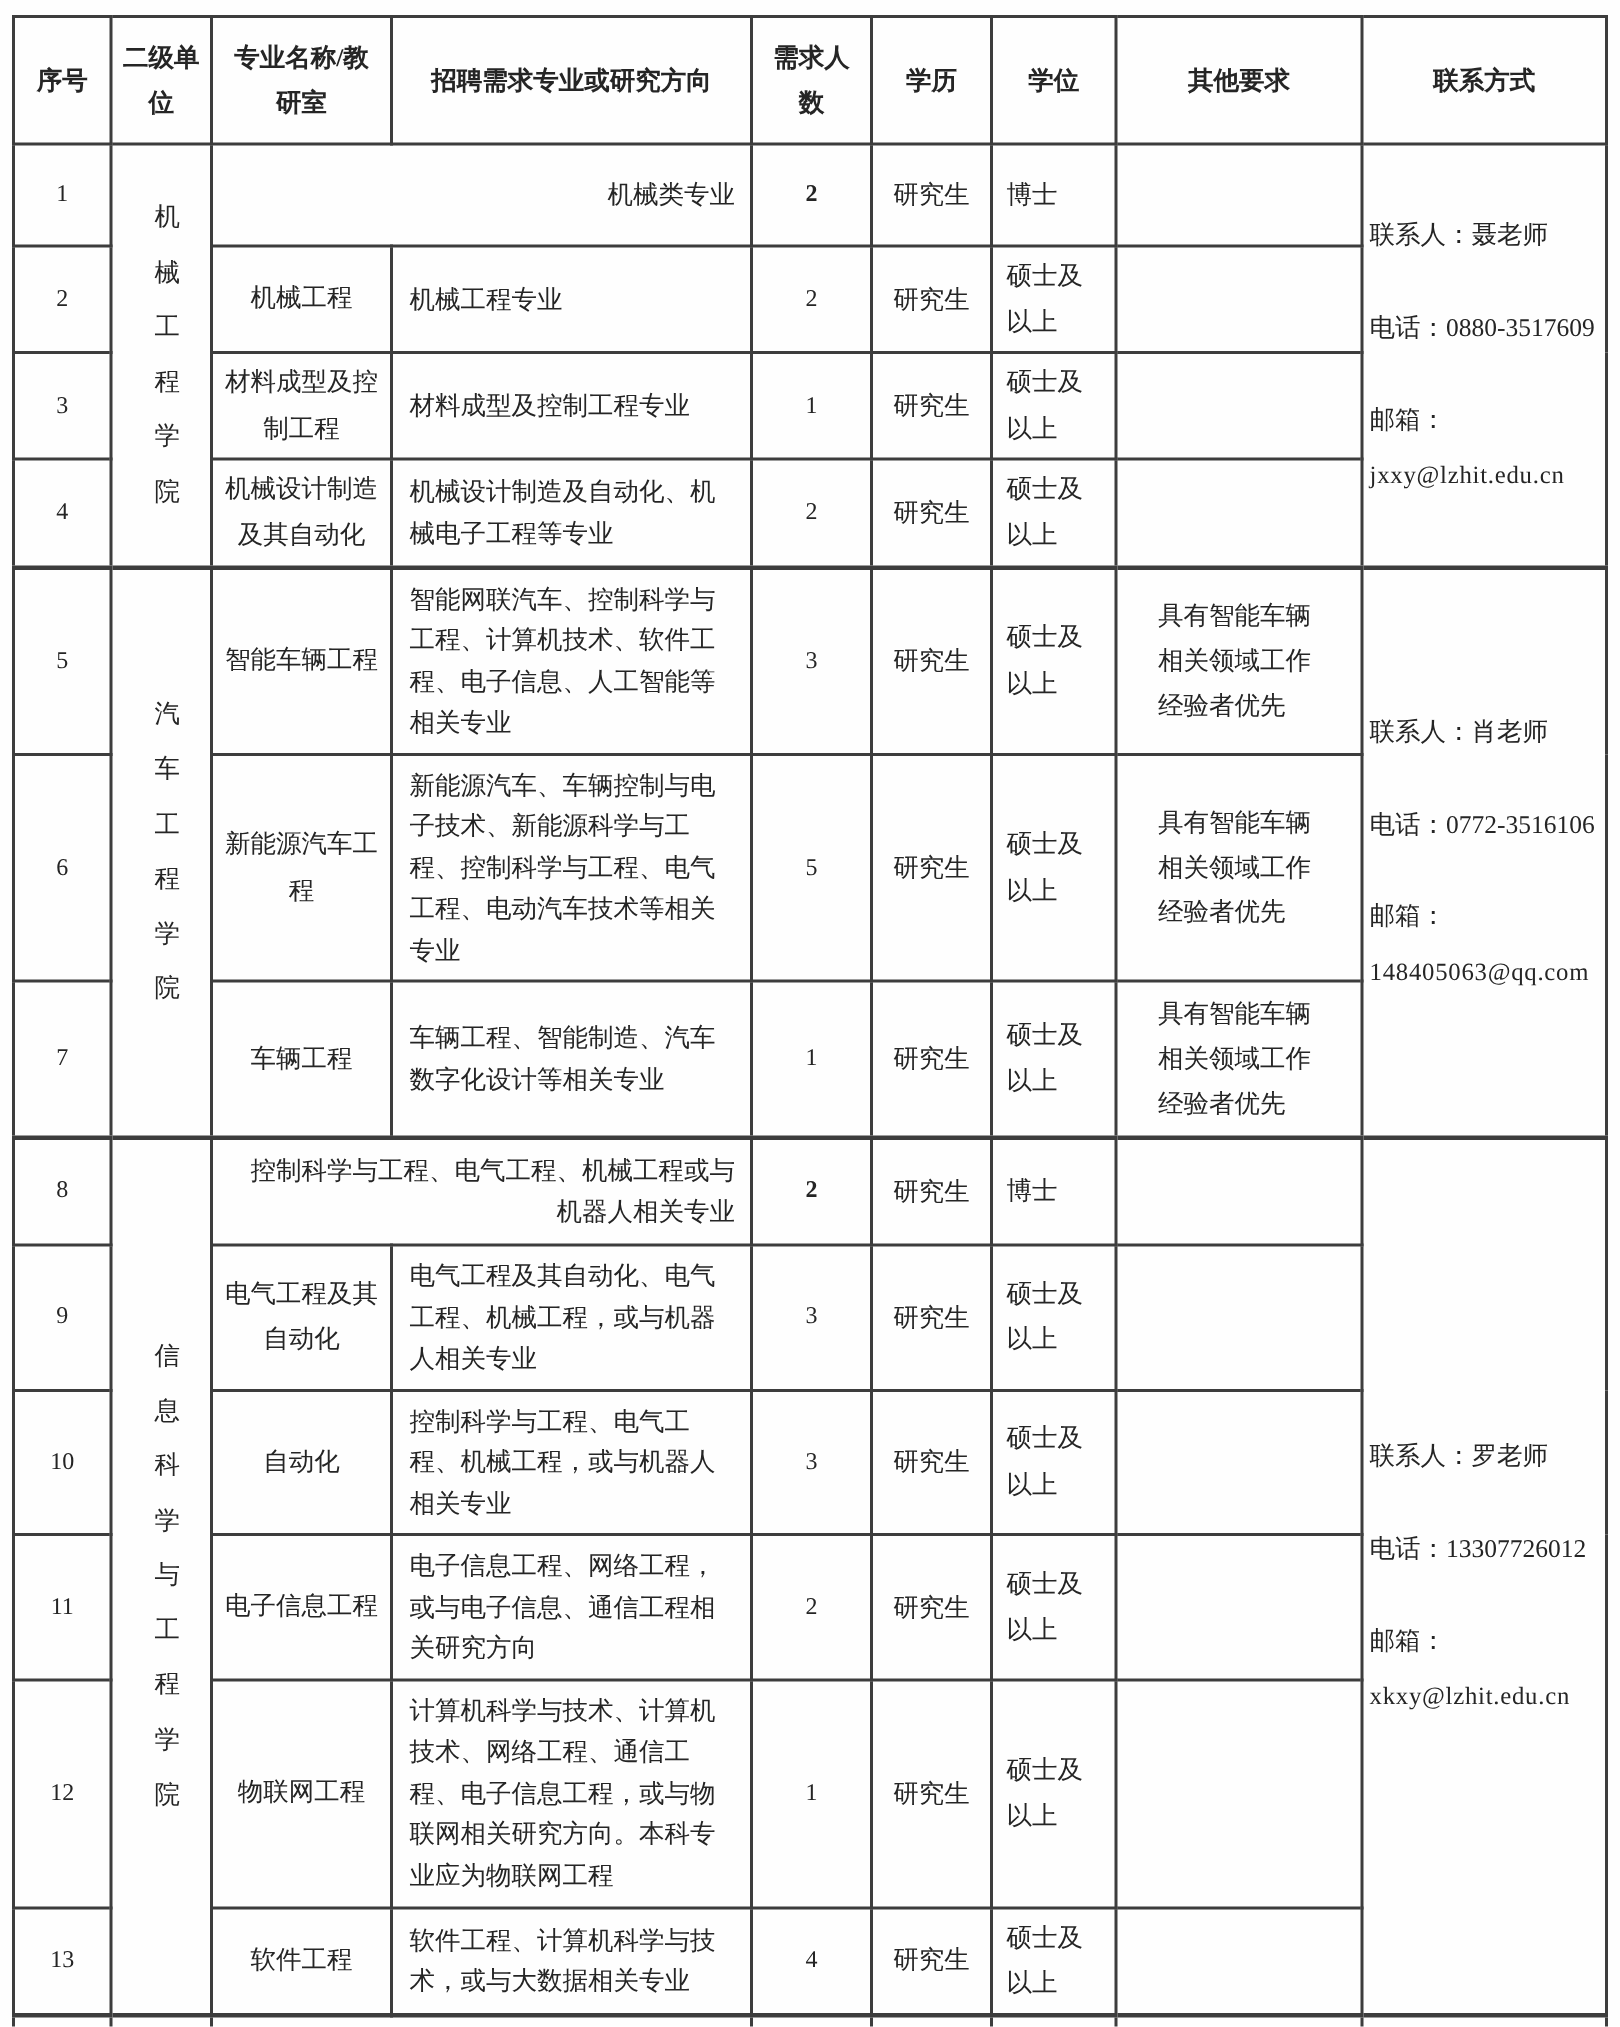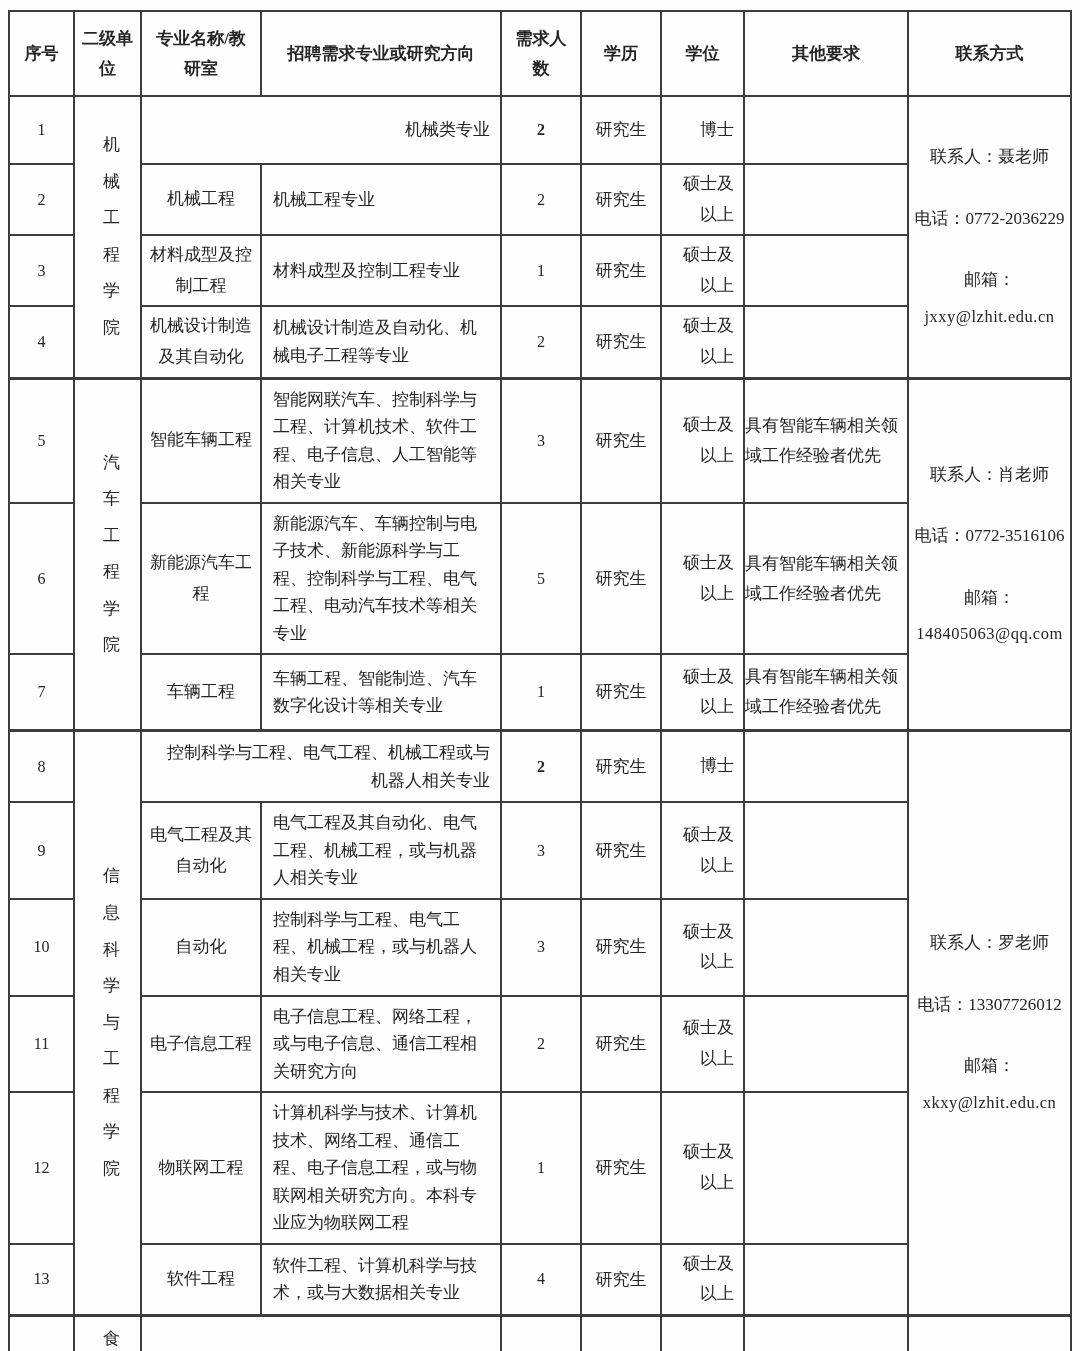--- a/index.html
+++ b/index.html
@@ -19,24 +19,24 @@
   th {
     font-weight:bold; font-size:17px; line-height:1.75; text-align:center; padding:4px 6px;
   }
   td { font-size:17px; line-height:1.62; }
   .c   { text-align:center; padding:4px 6px; }
   .l   { text-align:left; padding:6px 11px; }
   .num { font-size:16px; text-align:center; }
   .bold { font-weight:bold; }
   .unit-cell { text-align:center; padding:4px 28px; line-height:2.15; letter-spacing:1px;font-family:Liberation Serif, serif; }
   .office-cell { text-align:center; padding:4px 8px; line-height:1.8; }
-  .degree-cell { text-align:right; padding:4px 9px; line-height:1.8; }
-  .other-cell { text-align:left; padding:6px 0; line-height:1.75; }
+  .degree-cell { text-align:left; padding:4px 9px; line-height:1.8; }
+  .other-cell { text-align:left; padding:6px 27px; line-height:1.75; }
   .need-merged { text-align:right; padding:4px 10px; }
-  .contact-cell { text-align:center; padding:6px 4px; font-size:17px; }
+  .contact-cell { text-align:left; padding:6px 4px; font-size:17px; }
   .contact-cell p { margin:0; }
   .contact-cell .c-gap { margin-bottom:34px; }
   .contact-cell .c-mail-label { margin-bottom:10px; }
   .contact-cell .latin { font-size:16.5px; letter-spacing:0.5px; }
   tr.group-start td { border-top-width:3px; }
   tr.hdr th { border-bottom-width:2px; }
 </style>
 </head>
 <body>
 
@@ -70,21 +70,21 @@
   <tr style="height:68px">
     <td class="num">1</td>
     <td class="unit-cell" rowspan="4">机械工程学院</td>
     <td class="need-merged" colspan="2">机械类专业</td>
     <td class="num bold">2</td>
     <td class="c">研究生</td>
     <td class="degree-cell">博士</td>
     <td class="other-cell"></td>
     <td class="contact-cell" rowspan="4">
       <p class="c-gap">联系人：聂老师</p>
-      <p class="c-gap">电话：0772-2036229</p>
+      <p class="c-gap">电话：0880-3517609</p>
       <p class="c-mail-label">邮箱：</p>
       <p class="latin">jxxy@lzhit.edu.cn</p>
     </td>
   </tr>
   <tr style="height:50px">
     <td class="num">2</td>
     <td class="office-cell">机械工程</td>
     <td class="l">机械工程专业</td>
     <td class="num">2</td>
     <td class="c">研究生</td>

